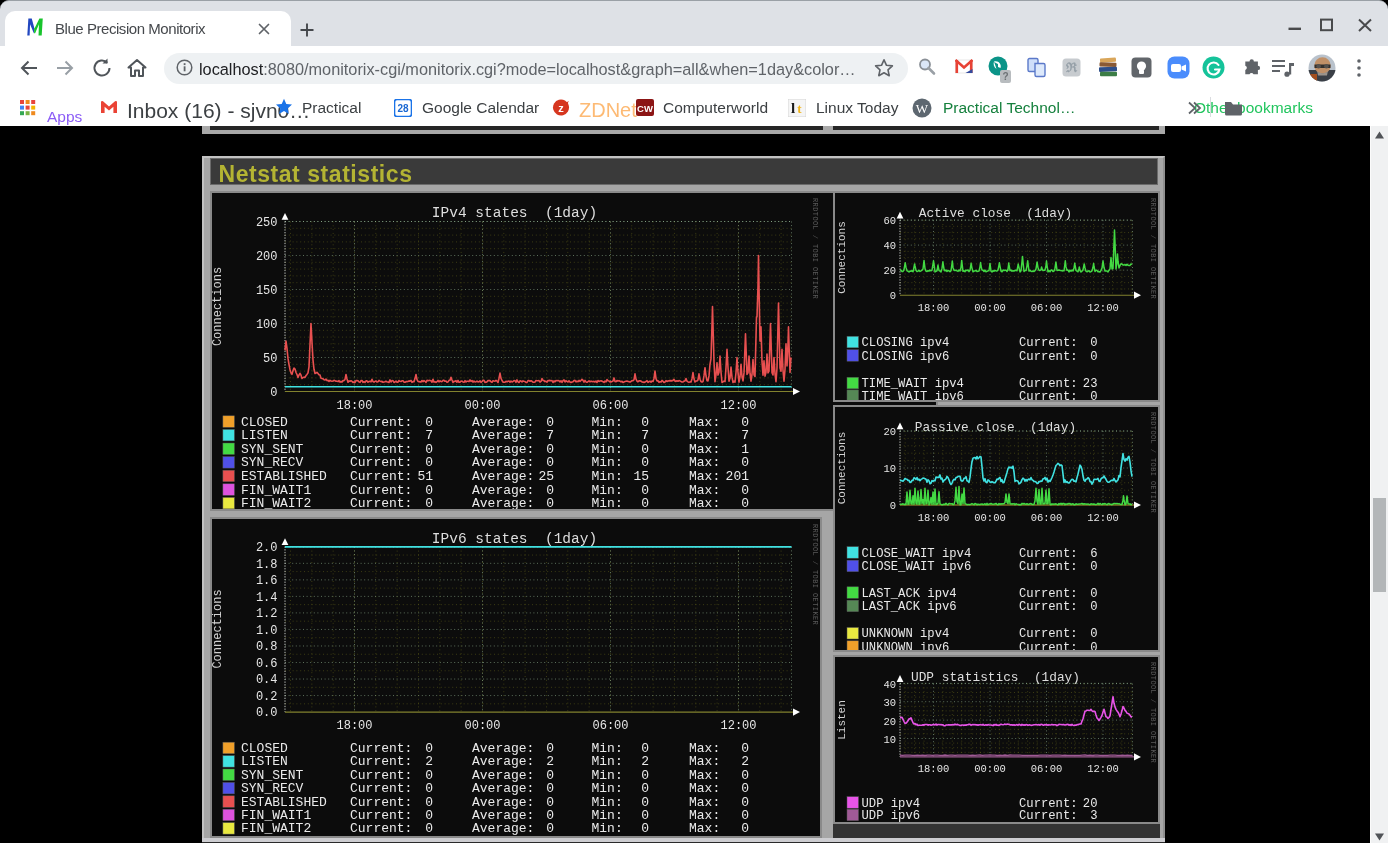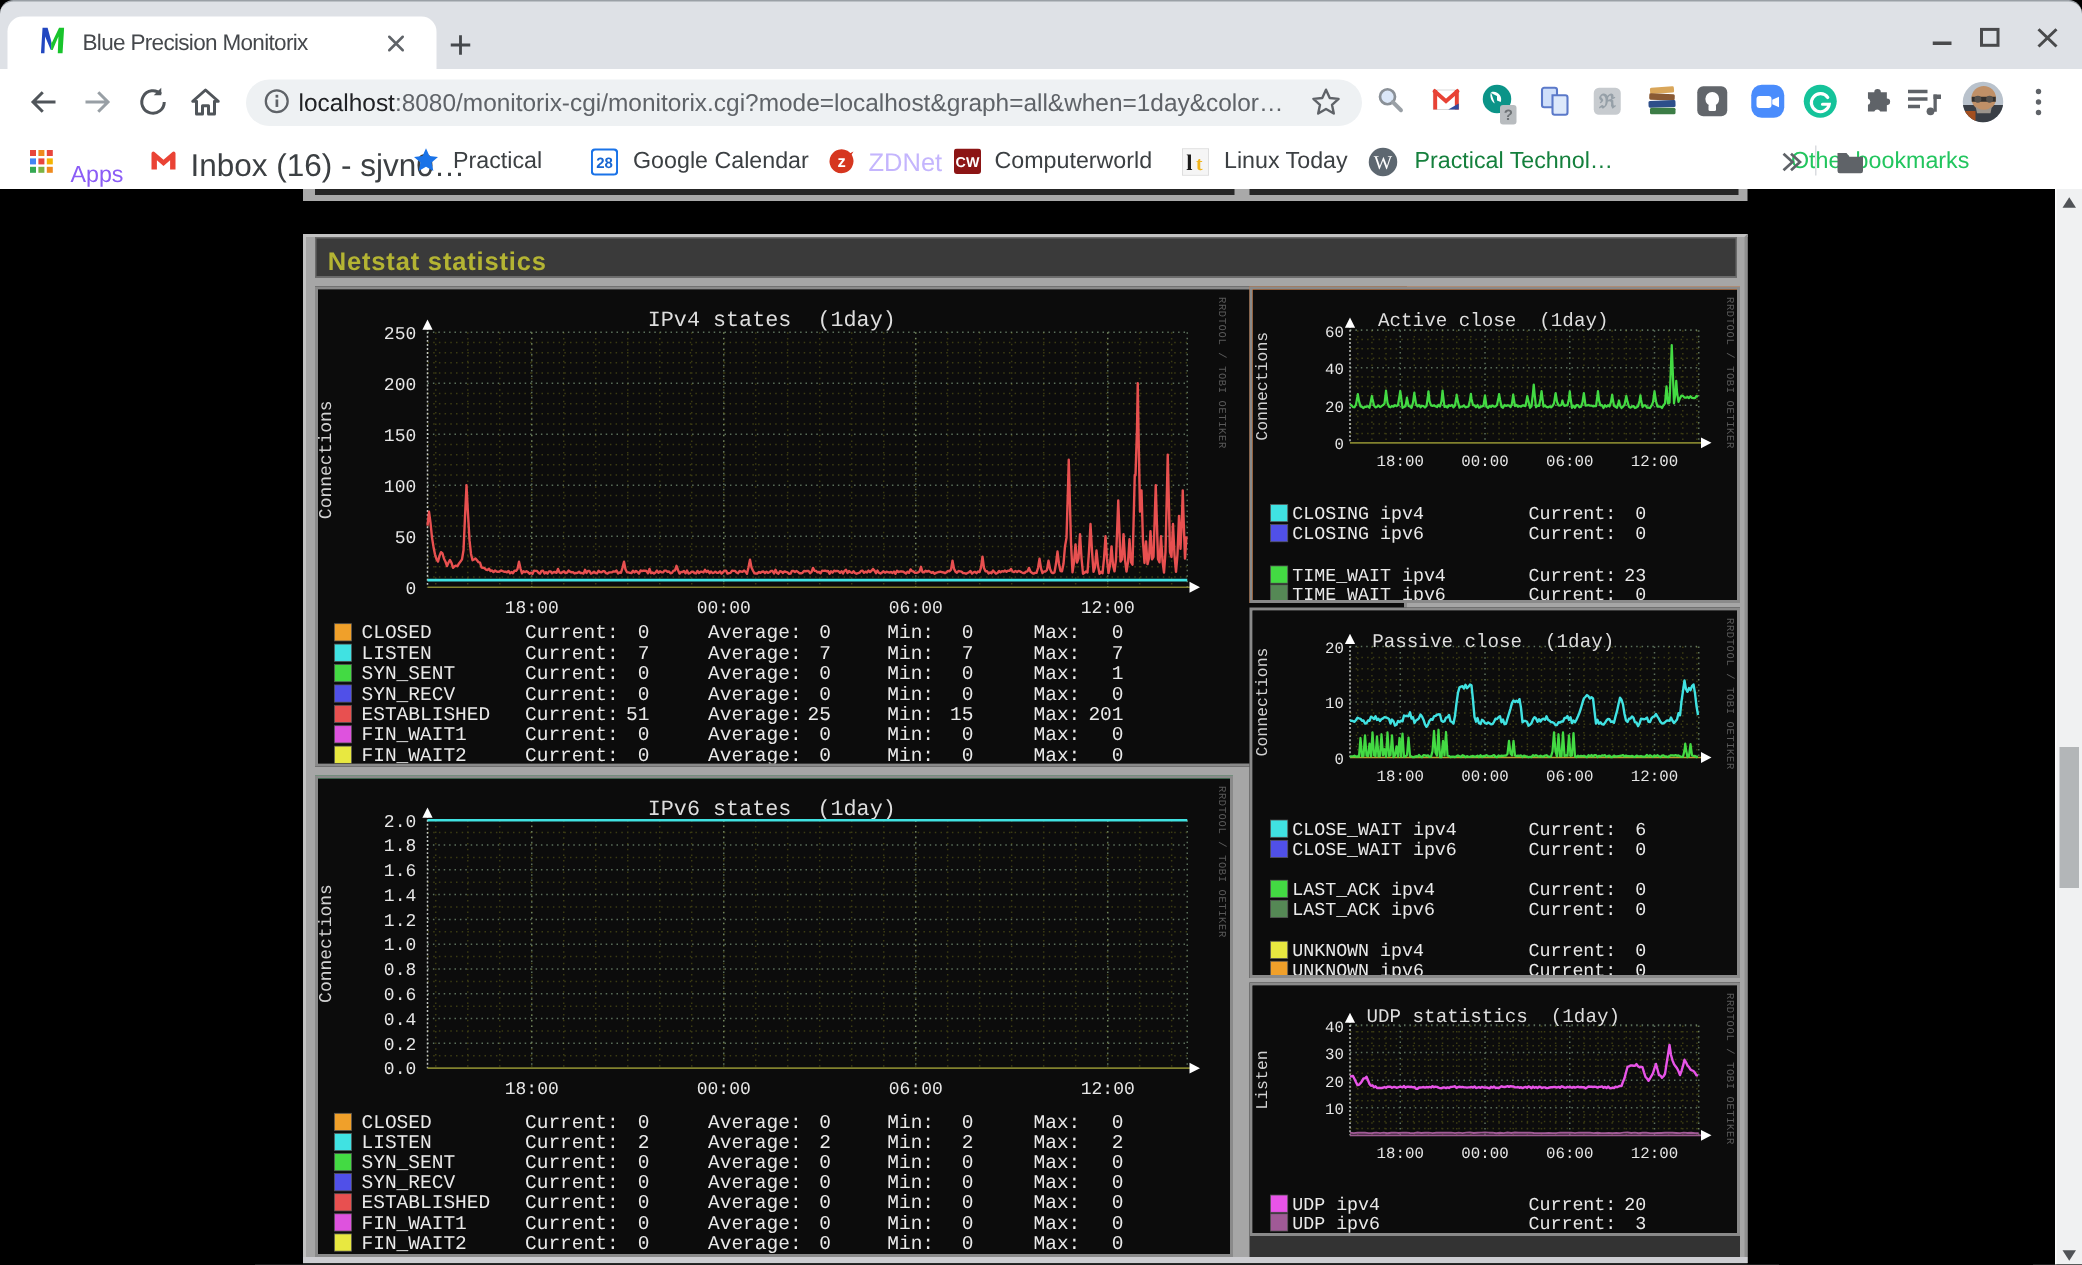--- a/index.html
+++ b/index.html
@@ -10,32 +10,32 @@
 <div class="abs" style="left:5px;top:11px;width:286px;height:35px;background:#fff;border-radius:10px 10px 0 0"></div>
 <div class="abs" style="left:55px;top:20px;width:195px;height:18px;font-size:15px;color:#45484c;letter-spacing:-0.45px;white-space:nowrap;overflow:hidden">Blue Precision Monitorix</div>
 <div class="abs" style="left:0;top:46px;width:1388px;height:44px;background:#fff"></div>
 <div class="abs" style="left:164px;top:52.5px;width:744px;height:31px;background:#eef1f3;border-radius:15.5px"></div>
 <div class="abs" style="left:199px;top:60px;height:20px;font-size:16.3px;white-space:nowrap;color:#5f6368"><span style="color:#202124">localhost</span>:8080/monitorix-cgi/monitorix.cgi?mode=localhost&amp;graph=all&amp;when=1day&amp;color…</div>
 <div class="abs" style="left:0;top:90px;width:1388px;height:36px;background:#fff"></div>
 <div class="abs" style="left:47px;top:108px;height:19px;font-size:15.5px;color:#8b5cf6;white-space:nowrap">Apps</div>
 <div class="abs" style="left:127px;top:99px;height:19px;font-size:21px;color:#3c4043;white-space:nowrap">Inbox (16) - sjvn0…</div>
 <div class="abs" style="left:302px;top:99px;height:19px;font-size:15.5px;color:#3c4043;white-space:nowrap">Practical</div>
 <div class="abs" style="left:422px;top:99px;height:19px;font-size:15.5px;color:#3c4043;white-space:nowrap">Google Calendar</div>
-<div class="abs" style="left:579px;top:99px;height:19px;font-size:17px;color:#c4b5fd;white-space:nowrap">ZDNet</div>
+<div class="abs" style="left:579px;top:99px;height:19px;font-size:20px;color:#fdba74;white-space:nowrap">ZDNet</div>
 <div class="abs" style="left:663px;top:99px;height:19px;font-size:15.5px;color:#3c4043;white-space:nowrap">Computerworld</div>
 <div class="abs" style="left:816px;top:99px;height:19px;font-size:15.5px;color:#3c4043;white-space:nowrap">Linux Today</div>
 <div class="abs" style="left:943px;top:99px;height:19px;font-size:15.5px;color:#15803d;white-space:nowrap">Practical Technol…</div>
 <div class="abs" style="left:1194px;top:99px;height:19px;font-size:15.5px;color:#22c55e;white-space:nowrap">Other bookmarks</div>
 <div class="abs" style="left:1210px;top:97px;width:1px;height:20px;background:#dadce0"></div>
 <div class="abs" style="left:0;top:126px;width:1370px;height:717px;background:#000"></div>
 <div class="abs" style="left:202px;top:126px;width:963px;height:8px;background:#a9a9a9"></div>
 <div class="abs" style="left:210px;top:126px;width:612.5px;height:3.5px;background:#262626"></div>
 <div class="abs" style="left:833px;top:126px;width:326px;height:3.5px;background:#262626"></div>
 <div class="abs" style="left:202px;top:155.5px;width:963px;height:686px;background:#a6a6a6;border-top:2px solid #c2c2c2;border-left:2px solid #c2c2c2;border-right:2px solid #8f8f8f"></div>
-<div class="abs" style="left:209.5px;top:158px;width:948px;height:26.5px;background:#3a3a3a;border:1px solid #6b6b6b;line-height:31px;padding-left:8px;font-size:17px;font-weight:bold;letter-spacing:0.55px;color:#b4b433">Netstat statistics</div>
+<div class="abs" style="left:209.5px;top:158px;width:948px;height:26.5px;background:#3a3a3a;border:1px solid #6b6b6b;line-height:31px;padding-left:8px;font-size:23px;font-weight:bold;letter-spacing:0.55px;color:#b4b433">Netstat statistics</div>
 <div class="abs" style="left:832.5px;top:824px;width:327px;height:13.5px;background:#333333"></div>
 <div class="abs" style="left:202px;top:837.5px;width:963px;height:4px;background:#cdcdd1"></div>
 <div class="abs" style="left:202px;top:841.5px;width:963px;height:1.5px;background:#2a2a2a"></div>
 <div class="abs" style="left:209.5px;top:191px;width:728px;height:320px;background:#0c0c0c;border:2px solid #8a8a8a">
     <svg width="608.5" height="316" viewBox="0 0 608.5 316" style="position:absolute;left:0;top:0;display:block">
       <rect x="0" y="0" width="608.5" height="316" fill="#0c0c0c"></rect>
       <text x="302.5" y="24" font-family="Liberation Mono" font-size="14.5" fill="#dedede" text-anchor="middle" xml:space="preserve">IPv4 states  (1day)</text>
       <text x="600.5" y="5" font-family="Liberation Mono" font-size="7" letter-spacing="0.4" fill="#5a5a5a" transform="rotate(90 600.5 5)" xml:space="preserve">RRDTOOL / TOBI OETIKER</text>
       <text x="8.5" y="113.5" font-family="Liberation Mono" font-size="12" fill="#d2d2d2" text-anchor="middle" transform="rotate(-90 8.5 113.5)" xml:space="preserve">Connections</text>
       <path d="M78.50,28.50 V198.50M99.83,28.50 V198.50M121.16,28.50 V198.50M142.49,28.50 V198.50M163.82,28.50 V198.50M185.15,28.50 V198.50M206.48,28.50 V198.50M227.81,28.50 V198.50M249.14,28.50 V198.50M270.47,28.50 V198.50M291.80,28.50 V198.50M313.13,28.50 V198.50M334.46,28.50 V198.50M355.79,28.50 V198.50M377.12,28.50 V198.50M398.45,28.50 V198.50M419.78,28.50 V198.50M441.11,28.50 V198.50M462.44,28.50 V198.50M483.77,28.50 V198.50M505.10,28.50 V198.50M526.43,28.50 V198.50M547.76,28.50 V198.50M569.09,28.50 V198.50M73.00,191.70 H579.50M73.00,184.90 H579.50M73.00,178.10 H579.50M73.00,171.30 H579.50M73.00,157.70 H579.50M73.00,150.90 H579.50M73.00,144.10 H579.50M73.00,137.30 H579.50M73.00,123.70 H579.50M73.00,116.90 H579.50M73.00,110.10 H579.50M73.00,103.30 H579.50M73.00,89.70 H579.50M73.00,82.90 H579.50M73.00,76.10 H579.50M73.00,69.30 H579.50M73.00,55.70 H579.50M73.00,48.90 H579.50M73.00,42.10 H579.50M73.00,35.30 H579.50" stroke="#7e7e1e" stroke-opacity="0.42" stroke-width="1" stroke-dasharray="1,2.8" fill="none"></path>
@@ -221,21 +221,21 @@
       <text x="138" y="313.4" font-family="Liberation Mono" font-size="13" fill="#eaeaea" text-anchor="start" xml:space="preserve">Current:</text>
       <text x="221" y="313.4" font-family="Liberation Mono" font-size="13" fill="#eaeaea" text-anchor="end" xml:space="preserve">0</text>
       <text x="260" y="313.4" font-family="Liberation Mono" font-size="13" fill="#eaeaea" text-anchor="start" xml:space="preserve">Average:</text>
       <text x="342" y="313.4" font-family="Liberation Mono" font-size="13" fill="#eaeaea" text-anchor="end" xml:space="preserve">0</text>
       <text x="379.5" y="313.4" font-family="Liberation Mono" font-size="13" fill="#eaeaea" text-anchor="start" xml:space="preserve">Min:</text>
       <text x="437" y="313.4" font-family="Liberation Mono" font-size="13" fill="#eaeaea" text-anchor="end" xml:space="preserve">0</text>
       <text x="477" y="313.4" font-family="Liberation Mono" font-size="13" fill="#eaeaea" text-anchor="start" xml:space="preserve">Max:</text>
       <text x="537" y="313.4" font-family="Liberation Mono" font-size="13" fill="#eaeaea" text-anchor="end" xml:space="preserve">0</text>
     </svg>
   </div>
-<div class="abs" style="left:832.5px;top:190.5px;width:327px;height:211px;background:#f97316;border:2px solid #8a8a8a">
+<div class="abs" style="left:832.5px;top:190.5px;width:327px;height:211px;background:#5eead4;border:2px solid #8a8a8a">
     <svg width="323" height="207" viewBox="0 0 323 207" style="position:absolute;left:0;top:0;display:block">
       <rect x="0" y="0" width="323" height="207" fill="#0c0c0c"></rect>
       <text x="160.5" y="24" font-family="Liberation Mono" font-size="12.8" fill="#dedede" text-anchor="middle" xml:space="preserve">Active close  (1day)</text>
       <text x="316.3" y="5" font-family="Liberation Mono" font-size="7" letter-spacing="0.4" fill="#5a5a5a" transform="rotate(90 316.3 5)" xml:space="preserve">RRDTOOL / TOBI OETIKER</text>
       <text x="9.5" y="64.5" font-family="Liberation Mono" font-size="11" fill="#d2d2d2" text-anchor="middle" transform="rotate(-90 9.5 64.5)" xml:space="preserve">Connections</text>
       <path d="M70.20,27.20 V102.20M79.62,27.20 V102.20M89.04,27.20 V102.20M107.88,27.20 V102.20M117.30,27.20 V102.20M126.72,27.20 V102.20M136.14,27.20 V102.20M145.56,27.20 V102.20M164.40,27.20 V102.20M173.82,27.20 V102.20M183.24,27.20 V102.20M192.66,27.20 V102.20M202.08,27.20 V102.20M220.92,27.20 V102.20M230.34,27.20 V102.20M239.76,27.20 V102.20M249.18,27.20 V102.20M258.60,27.20 V102.20M277.44,27.20 V102.20M286.86,27.20 V102.20M296.28,27.20 V102.20M65.00,95.94 H297.50M65.00,89.67 H297.50M65.00,83.41 H297.50M65.00,70.89 H297.50M65.00,64.62 H297.50M65.00,58.36 H297.50M65.00,45.84 H297.50M65.00,39.58 H297.50M65.00,33.31 H297.50" stroke="#7e7e1e" stroke-opacity="0.42" stroke-width="1" stroke-dasharray="1,2.8" fill="none"></path>
       <path d="M98.50,27.20 V102.20M155.00,27.20 V102.20M211.50,27.20 V102.20M268.00,27.20 V102.20M65.00,77.15 H297.50M65.00,52.10 H297.50M65.00,27.05 H297.50M65.00,27.20 H297.50M297.50,27.20 V102.20" stroke="#a5cba5" stroke-opacity="0.52" stroke-width="1" stroke-dasharray="1,2.6" fill="none"></path>
       <path d="M65,24.2 V102.2" stroke="#e4e9e4" stroke-opacity="0.85" stroke-width="1" stroke-dasharray="1.3,1.4" fill="none"></path>
       <path d="M65,102.2 H299.5" stroke="#82822e" stroke-width="1.1" fill="none"></path>
       <path d="M65,18.7 l-3.4,6.8 h6.8 Z" fill="#ffffff"></path>

